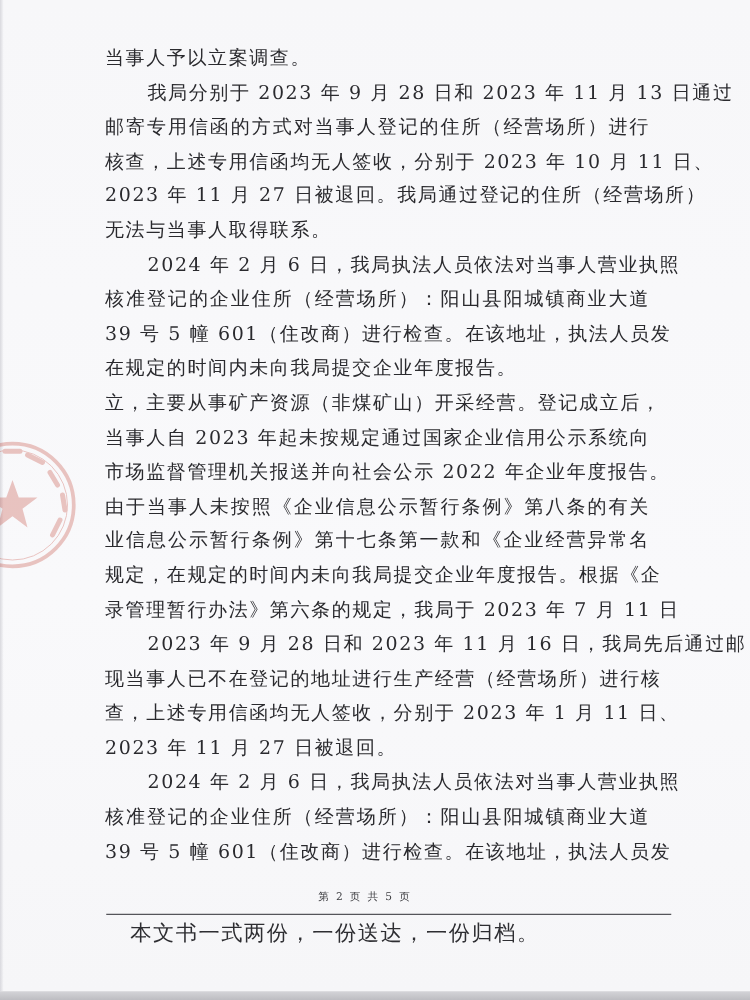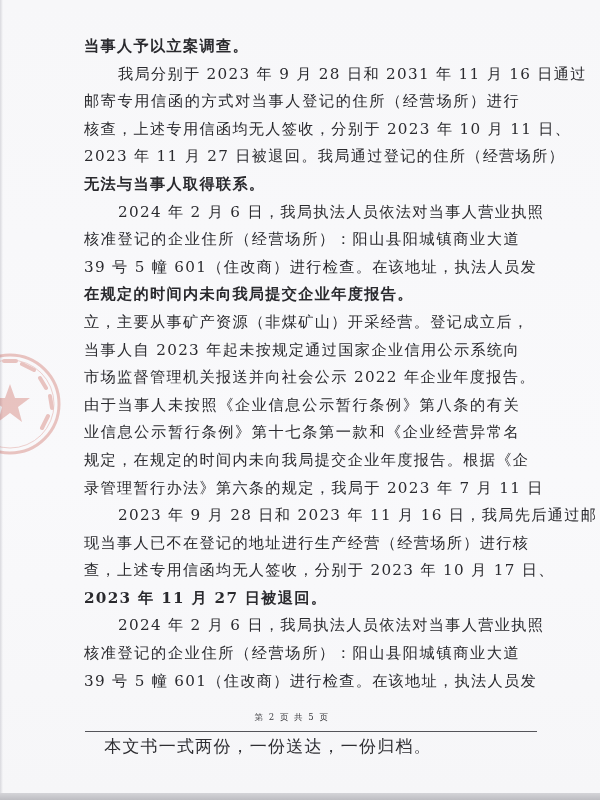--- a/index.html
+++ b/index.html
@@ -23,21 +23,21 @@
   }
   .body-text {
     position: absolute; left: 84px; top: 33px; width: 436px;
   }
   .para { margin: 0; }
   .line {
     display: block; height: 27.6px; line-height: 27.6px;
     font-size: 15.2px; white-space: nowrap; letter-spacing: 1.3px;
     text-align: justify; text-align-last: justify;
   }
-  .line.last { text-align-last: left; font-weight: bold; }
+  .line.last { text-align-last: left; }
   .line.indent { padding-left: 34px; }
 
   .page-number {
     position: absolute; left: 0; top: 712px; width: 584px; text-align: center;
     font-size: 8.5px; letter-spacing: 1.5px; color: #3a3a3e;
   }
   .footer-rule {
     position: absolute; left: 85px; top: 731px; width: 452px; height: 1px;
     background: #55555a;
   }
@@ -61,21 +61,21 @@
     <circle cx="52" cy="52" r="44" fill="none" stroke="#c0392b" stroke-width="0.8"></circle>
     <polygon points="52,32 57,46 72,46 60,55 64,70 52,61 40,70 44,55 32,46 47,46" fill="#c0392b"></polygon>
     <path d="M20,30 L30,22 M28,18 L40,12 M46,9 L58,9 M64,12 L76,18 M82,26 L88,36 M92,44 L94,56 M90,64 L84,76" stroke="#c0392b" stroke-width="4" stroke-linecap="round"></path>
   </svg>
 
   <div class="body-text" id="body-text">
       <div class="para">
         <span class="line last">当事人予以立案调查。</span>
       </div>
       <div class="para">
-        <span class="line indent">我局分别于 2023 年 9 月 28 日和 2031 年 11 月 16 日通过</span>
+        <span class="line indent">我局分别于 2023 年 9 月 28 日和 2023 年 11 月 13 日通过</span>
         <span class="line">邮寄专用信函的方式对当事人登记的住所（经营场所）进行</span>
         <span class="line">核查，上述专用信函均无人签收，分别于 2023 年 10 月 11 日、</span>
         <span class="line">2023 年 11 月 27 日被退回。我局通过登记的住所（经营场所）</span>
         <span class="line last">无法与当事人取得联系。</span>
       </div>
       <div class="para">
         <span class="line indent">2024 年 2 月 6 日，我局执法人员依法对当事人营业执照</span>
         <span class="line">核准登记的企业住所（经营场所）：阳山县阳城镇商业大道</span>
         <span class="line">39 号 5 幢 601（住改商）进行检查。在该地址，执法人员发</span>
         <span class="line last">在规定的时间内未向我局提交企业年度报告。</span>
@@ -85,21 +85,21 @@
         <span class="line">当事人自 2023 年起未按规定通过国家企业信用公示系统向</span>
         <span class="line">市场监督管理机关报送并向社会公示 2022 年企业年度报告。</span>
         <span class="line">由于当事人未按照《企业信息公示暂行条例》第八条的有关</span>
         <span class="line">业信息公示暂行条例》第十七条第一款和《企业经营异常名</span>
         <span class="line">规定，在规定的时间内未向我局提交企业年度报告。根据《企</span>
         <span class="line">录管理暂行办法》第六条的规定，我局于 2023 年 7 月 11 日</span>
       </div>
       <div class="para">
         <span class="line indent">2023 年 9 月 28 日和 2023 年 11 月 16 日，我局先后通过邮</span>
         <span class="line">现当事人已不在登记的地址进行生产经营（经营场所）进行核</span>
-        <span class="line">查，上述专用信函均无人签收，分别于 2023 年 10 月 17 日、</span>
+        <span class="line">查，上述专用信函均无人签收，分别于 2023 年 1 月 11 日、</span>
         <span class="line last">2023 年 11 月 27 日被退回。</span>
       </div>
       <div class="para">
         <span class="line indent">2024 年 2 月 6 日，我局执法人员依法对当事人营业执照</span>
         <span class="line">核准登记的企业住所（经营场所）：阳山县阳城镇商业大道</span>
         <span class="line">39 号 5 幢 601（住改商）进行检查。在该地址，执法人员发</span>
       </div>
     </div>
 
   <div class="page-number">第 2 页 共 5 页</div>

